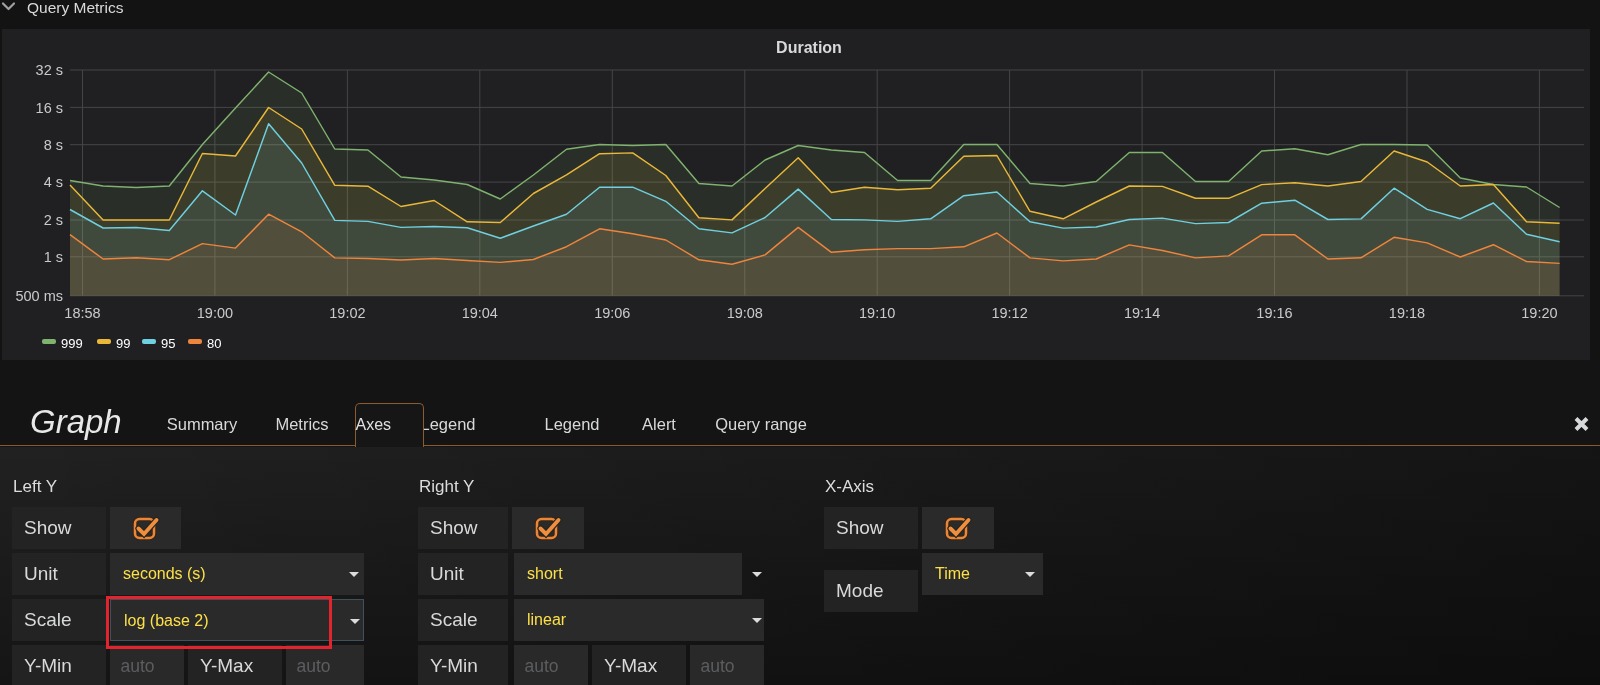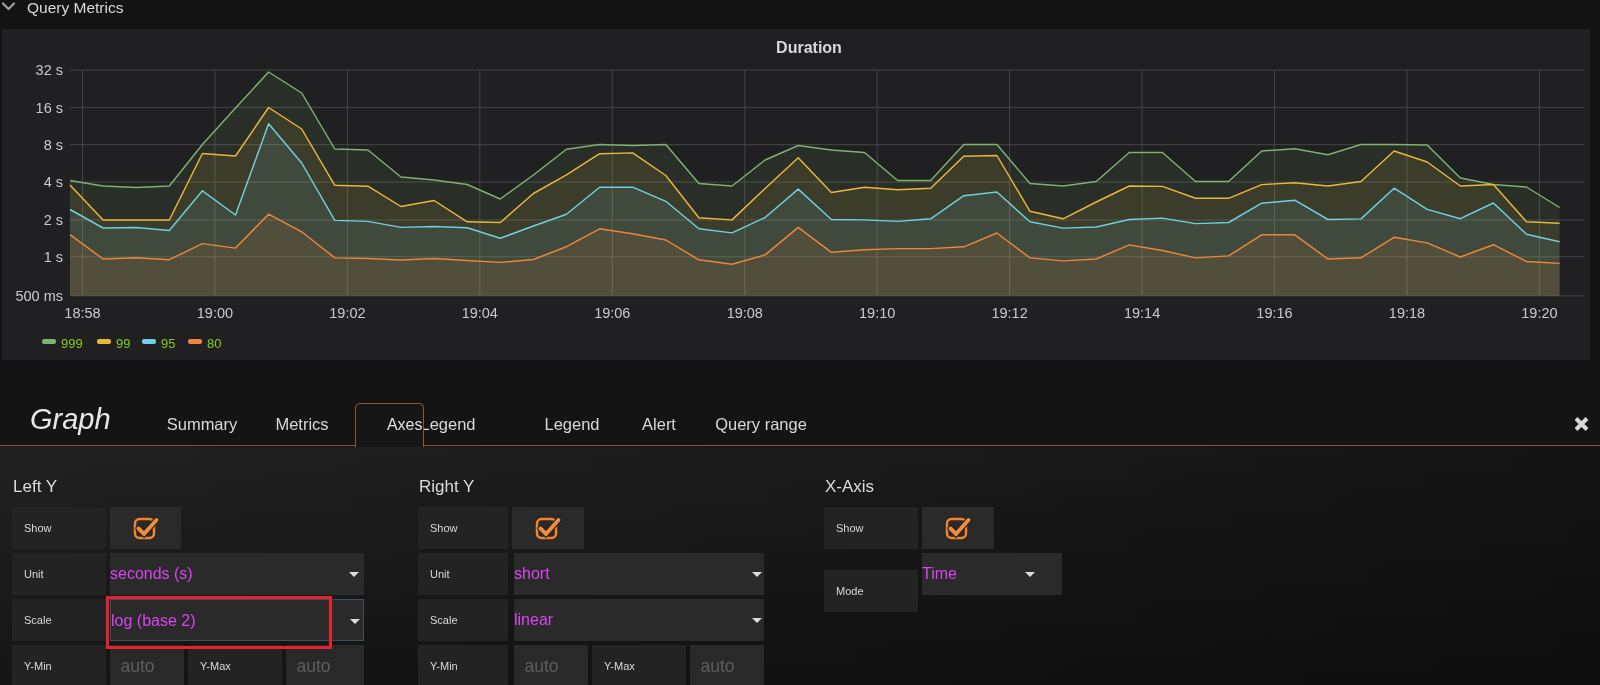--- a/index.html
+++ b/index.html
@@ -1,32 +1,32 @@
 <!DOCTYPE html>
 <html><head><meta charset="utf-8">
 <style>
 * { margin:0; padding:0; box-sizing:border-box; }
 html,body { width:1600px; height:685px; background:#131314; font-family:"Liberation Sans", sans-serif; overflow:hidden; }
 body { position:relative; }
 .hdr { position:absolute; left:27px; top:-1px; font-size:15.5px; color:#d8d9da; }
 .panel { position:absolute; left:2px; top:29px; width:1588px; height:331px; background:#202022; }
 .ptitle { position:absolute; left:769px; top:39px; width:80px; text-align:center; font-size:16px; font-weight:bold; color:#d8d9da; }
 .tick { font-size:14.5px; fill:#c9cacb; font-family:"Liberation Sans", sans-serif; }
-.leg { position:absolute; top:335.5px; font-size:13px; color:#84cc16; }
+.leg { position:absolute; top:335.5px; font-size:13px; color:#ffffff; }
 .sw { position:absolute; top:338.5px; width:14px; height:5px; border-radius:2px; }
 .tabstrip { position:absolute; left:0; top:360px; width:1600px; height:87px; background:#141415; }
-.gtitle { position:absolute; left:30px; top:403px; font-size:29px; font-style:italic; color:#e8e8e8; }
+.gtitle { position:absolute; left:30px; top:403px; font-size:33px; font-style:italic; color:#e8e8e8; }
 .tab { position:absolute; top:415px; font-size:16.5px; color:#d8d9da; transform:translateX(-50%); white-space:nowrap; }
 .tabline { position:absolute; left:0; top:445.4px; width:1600px; height:1px; background:#8a5a2b; }
 .activetab { position:absolute; left:354.5px; top:403px; width:69px; height:44px; background:#161617; border:1px solid #8a5c30; border-bottom:none; border-radius:5px 5px 0 0; z-index:3; }
-.activetab span { position:absolute; left:0; right:0; top:12px; text-align:right; font-size:16px; color:#e0e0e0; }
+.activetab span { position:absolute; left:0; right:0; top:12px; text-align:left; font-size:16px; color:#e0e0e0; }
 .content { position:absolute; left:0; top:447px; width:1600px; height:238px; background:linear-gradient(to right, rgba(0,0,0,0) 0%, rgba(0,0,0,0.38) 100%), linear-gradient(to bottom, #212122, #151516); }
 .sect { position:absolute; top:477px; font-size:17px; color:#dcdcdc; }
-.lbl { position:absolute; height:42px; background:#232324; color:#d8d9da; font-size:11px; line-height:42px; padding-left:12px; }
-.val { position:absolute; height:42px; background:#2a2a2b; color:#d946ef; font-size:16px; line-height:42px; }
+.lbl { position:absolute; height:42px; background:#232324; color:#d8d9da; font-size:19px; line-height:42px; padding-left:12px; }
+.val { position:absolute; height:42px; background:#2a2a2b; color:#fde047; font-size:16px; line-height:42px; padding-left:13px; }
 .box { position:absolute; height:42px; background:#2a2a2b; }
 .auto { position:absolute; height:42px; background:#29292a; color:#5c5d5f; font-size:17.5px; line-height:42px; padding-left:10.5px; }
 .caret { position:absolute; top:19px; width:0; height:0; border-left:5px solid transparent; border-right:5px solid transparent; border-top:5.5px solid #dcdcdc; }
 .redbox { position:absolute; left:105.5px; top:595.5px; width:226.5px; height:53px; border:3.5px solid #e3242e; z-index:5; }
 .xclose { position:absolute; left:1572px; top:413.5px; }
 </style></head>
 <body>
 <svg style="position:absolute;left:1px;top:1px" width="16" height="12">
     <path d="M2,2.5 L7.5,8 L13,2.5" fill="none" stroke="#9fa0a2" stroke-width="2.2" stroke-linecap="round" stroke-linejoin="round"></path>
   </svg>
@@ -131,31 +131,31 @@
 <div class="sect" style="left:419px">Right Y</div>
 <div class="lbl" style="left:418px;top:507px;width:90px">Show</div>
 <div class="box" style="left:512px;top:507px;width:72px"></div>
 <svg style="position:absolute;left:534px;top:515px" width="30" height="26">
 <rect x="3" y="4" width="19" height="19" rx="4.5" fill="none" stroke="#3a2413" stroke-width="4.6"></rect>
 <rect x="3" y="4" width="19" height="19" rx="4.5" fill="none" stroke="#e8873a" stroke-width="2.5"></rect>
 <path d="M6.5,13.5 L12,19 L24.5,5" fill="none" stroke="#26261f" stroke-width="6.2" stroke-linecap="round"></path>
 <path d="M6.5,13.5 L12,19 L24.5,5" fill="none" stroke="#ef8e3f" stroke-width="3.9" stroke-linecap="round"></path>
 </svg>
 <div class="lbl" style="left:418px;top:553px;width:90px">Unit</div>
-<div class="val" style="left:514px;top:553px;width:250px">short<span class="caret" style="left:238px"></span></div>
+<div class="val" style="left:514px;top:553px;width:228px">short<span class="caret" style="left:238px"></span></div>
 <div class="lbl" style="left:418px;top:599px;width:90px">Scale</div>
 <div class="val" style="left:514px;top:599px;width:250px">linear<span class="caret" style="left:238px"></span></div>
 <div class="lbl" style="left:418px;top:645px;width:90px">Y-Min</div>
 <div class="auto" style="left:514px;top:645px;width:74px">auto</div>
 <div class="lbl" style="left:592px;top:645px;width:94px">Y-Max</div>
 <div class="auto" style="left:690px;top:645px;width:74px">auto</div>
 
 <div class="sect" style="left:825px">X-Axis</div>
 <div class="lbl" style="left:824px;top:507px;width:94px">Show</div>
 <div class="box" style="left:922px;top:507px;width:72px"></div>
 <svg style="position:absolute;left:944px;top:515px" width="30" height="26">
 <rect x="3" y="4" width="19" height="19" rx="4.5" fill="none" stroke="#3a2413" stroke-width="4.6"></rect>
 <rect x="3" y="4" width="19" height="19" rx="4.5" fill="none" stroke="#e8873a" stroke-width="2.5"></rect>
 <path d="M6.5,13.5 L12,19 L24.5,5" fill="none" stroke="#26261f" stroke-width="6.2" stroke-linecap="round"></path>
 <path d="M6.5,13.5 L12,19 L24.5,5" fill="none" stroke="#ef8e3f" stroke-width="3.9" stroke-linecap="round"></path>
 </svg>
 <div class="lbl" style="left:824px;top:570px;width:94px">Mode</div>
-<div class="val" style="left:922px;top:553px;width:140px">Time<span class="caret" style="left:103px"></span></div>
+<div class="val" style="left:922px;top:553px;width:121px">Time<span class="caret" style="left:103px"></span></div>
 
 </body></html>

